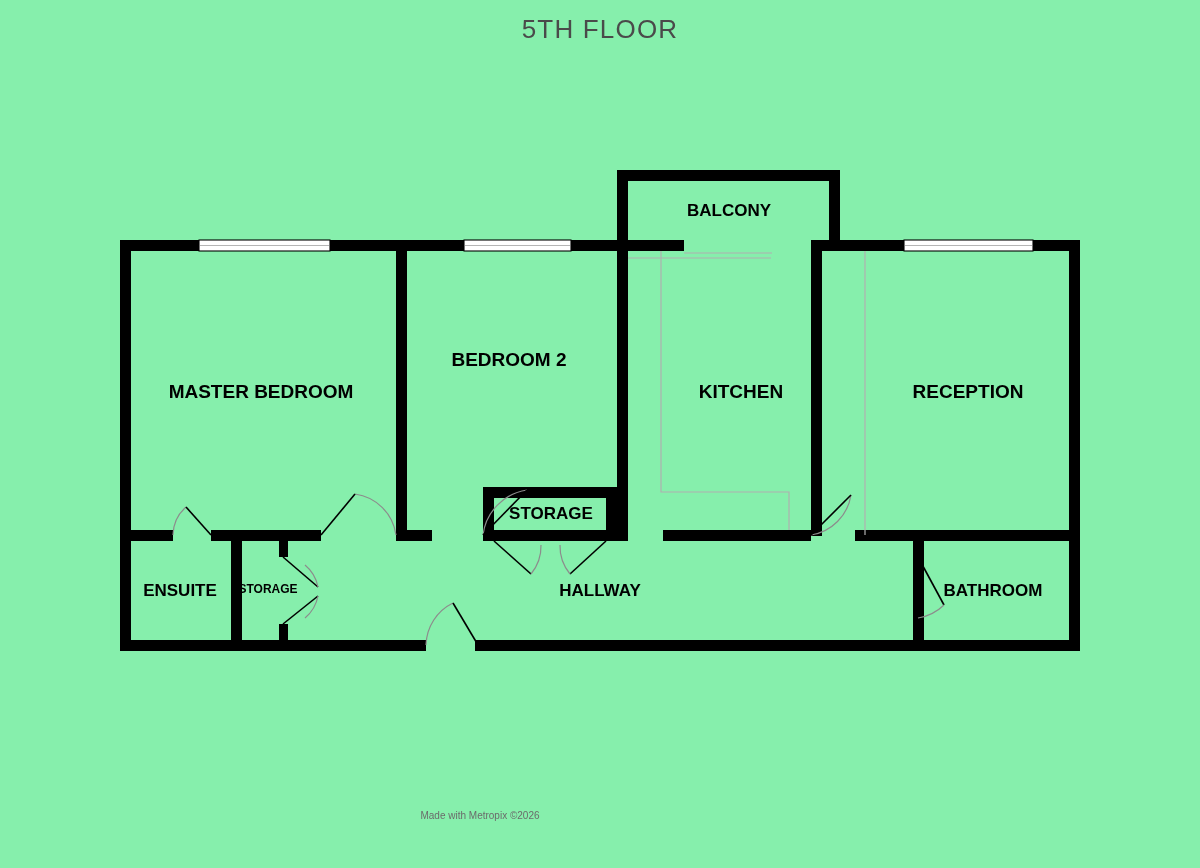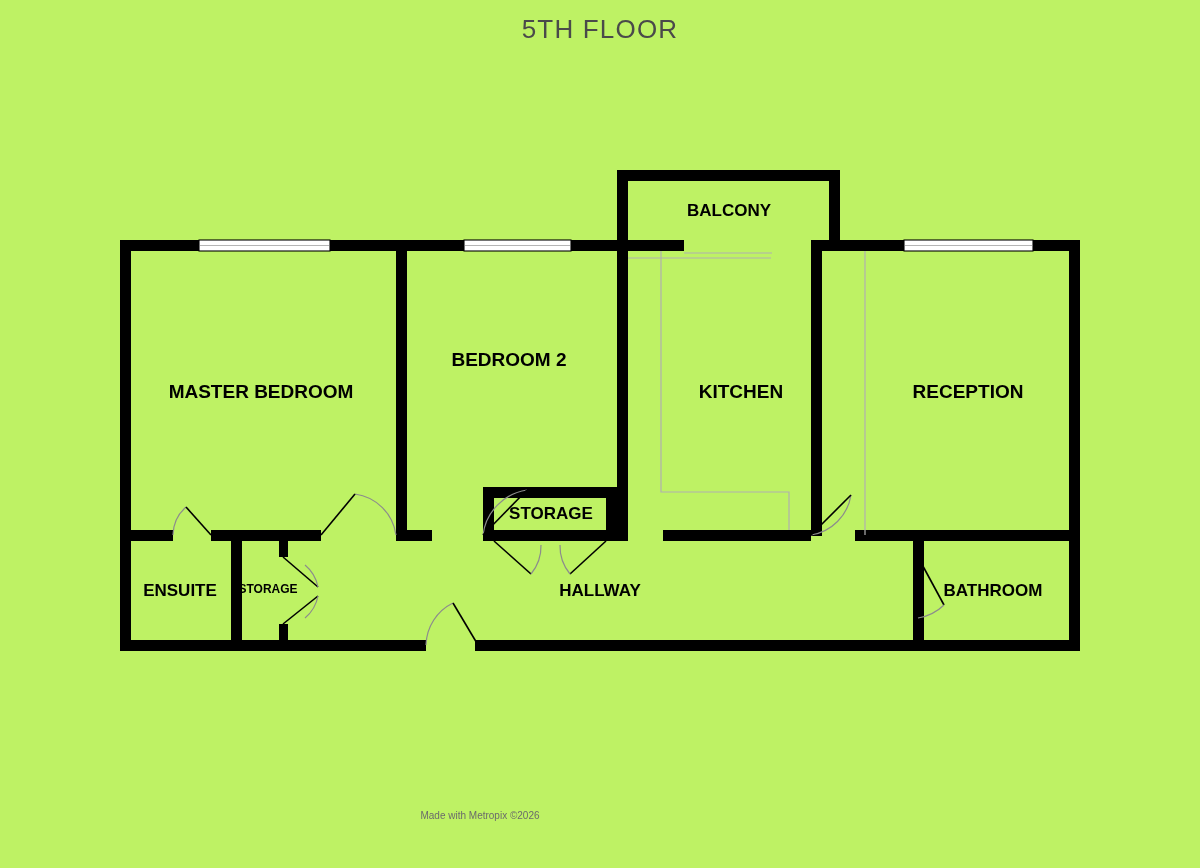--- a/index.html
+++ b/index.html
@@ -10,21 +10,21 @@
   body {
     width: 1200px;
     height: 868px;
     font-family: "Liberation Sans", sans-serif;
     position: relative;
     overflow: hidden;
   }
   #floorplan-page {
     position: absolute;
     inset: 0;
-    background: #bef264;
+    background: #86efac;
   }
   .plan-title {
     position: absolute;
     top: 14px;
     left: 0;
     width: 1200px;
     text-align: center;
     font-family: "Liberation Sans", sans-serif;
     font-size: 26px;
     font-weight: 400;

